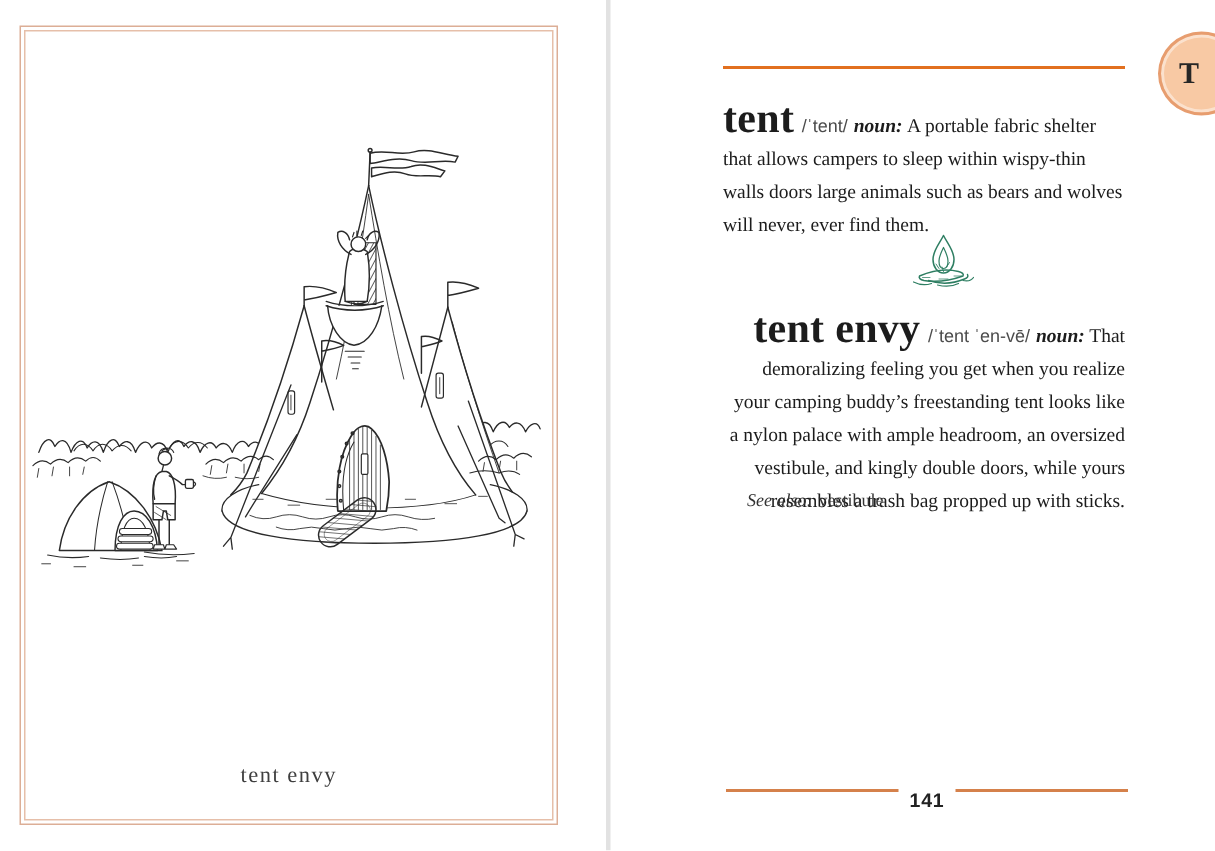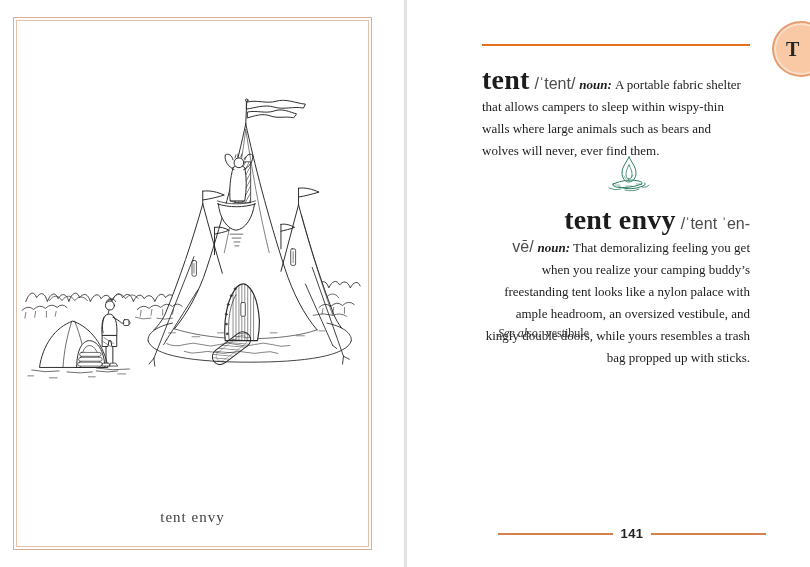--- a/index.html
+++ b/index.html
@@ -18,27 +18,27 @@
   .caption{position:absolute;left:0;right:0;bottom:20px;text-align:center;
            font-size:15px;letter-spacing:1px;color:#3f3f3f;}
 
   
   .right-col{position:absolute;left:482px;top:0;width:268px;height:567px;}
   .rule-top{position:absolute;top:44px;left:0;width:100%;height:2px;background:#e2701f;}
   .entry{position:absolute;left:0;width:268px;font-size:13px;line-height:22px;color:#1c1c1c;}
   .entry1{top:56px;}
   .entry2{top:196px;text-align:right;}
   .headword{font-weight:bold;font-size:28px;line-height:22px;letter-spacing:.2px;margin-right:5px;}
-  .pron{font-family:"Liberation Sans", sans-serif;font-size:16px;color:#4c4c4c;margin-right:4px;}
+  .pron{font-family:"Liberation Sans", sans-serif;font-size:12px;color:#4c4c4c;margin-right:4px;}
   .pos{font-weight:bold;font-style:italic;margin-right:3px;margin-top:44px;}
   .fire{position:absolute;top:154px;left:124px;width:46px;height:42px;}
   .see-also{position:absolute;top:326px;left:16px;font-size:12px;color:#333;}
   .see-label{font-style:italic;margin-right:4px;}
 
-  .footer{position:absolute;top:526px;left:16px;width:100%;display:flex;align-items:center;gap:7px;}
+  .footer{position:absolute;top:526px;left:2px;width:100%;display:flex;align-items:flex-start;gap:7px;}
   .footer .fline{flex:1;height:2px;background:#d5814b;}
   .page-num{font-family:"Liberation Sans", sans-serif;font-weight:bold;font-size:13px;
             letter-spacing:.5px;color:#222;}
 
   
   .tab{position:absolute;left:772px;top:21px;width:58px;height:56px;border-radius:50%;
        background:#f8c9a4;border:2px solid #e79d6f;box-sizing:border-box;
        box-shadow:inset 0 0 0 2px rgba(255,255,255,.45);
        display:flex;align-items:center;}
   .tab-letter{font-weight:bold;font-size:20px;color:#262626;margin-left:12px;
@@ -201,21 +201,21 @@
         </g>
       </svg>
     </div>
     <div class="caption">tent envy</div>
   </div>
 </div>
 
 <div class="right-col">
   <div class="rule-top"></div>
 
-  <p class="entry entry1"><span class="headword">tent</span><span class="pron">/ˈtent/</span><span class="pos">noun:</span><span class="def">A portable fabric shelter that allows campers to sleep within wispy-thin walls where large animals such as bears and wolves will never, ever find them.</span></p>
+  <p class="entry entry1"><span class="headword">tent</span><span class="pron">/ˈtent/</span><span class="pos">noun:</span><span class="def">A portable fabric shelter that allows campers to sleep within wispy-thin walls doors large animals such as bears and wolves will never, ever find them.</span></p>
 
   <div class="fire">
     <svg viewBox="0 0 46 42" fill="none" stroke="#2e7e62" stroke-width="1" stroke-linecap="round" stroke-linejoin="round">
       <path d="M23,3 C20,9 16,13 16,19 C16,24 19,28 23,28 C27,28 30,24 30,19 C30,13 26,9 23,3 Z"></path>
       <path d="M23,11 C21,15 20,17 20,20 C20,23 21,25 23,25 C25,25 26,23 26,20 C26,17 25,15 23,11 Z" stroke-width=".8"></path>
       <path d="M18,22 l2,3 M27,21 l-2,3 M22,24 l1,3" stroke-width=".6"></path>
       <path d="M7,30 q14,-6 26,-3 q4,1 3,3 q-14,5 -26,3 q-4,-1 -3,-3 Z"></path>
       <path d="M13,33 q12,4 24,-1 q3,-1 2,-3"></path>
       <path d="M3,34 q6,3 12,1 M19,36 q8,2 14,-1 M36,33 q5,1 7,-2" stroke-width=".8"></path>
       <path d="M9,31 h5 M20,32 h6 M30,30 h5" stroke-width=".5"></path>

